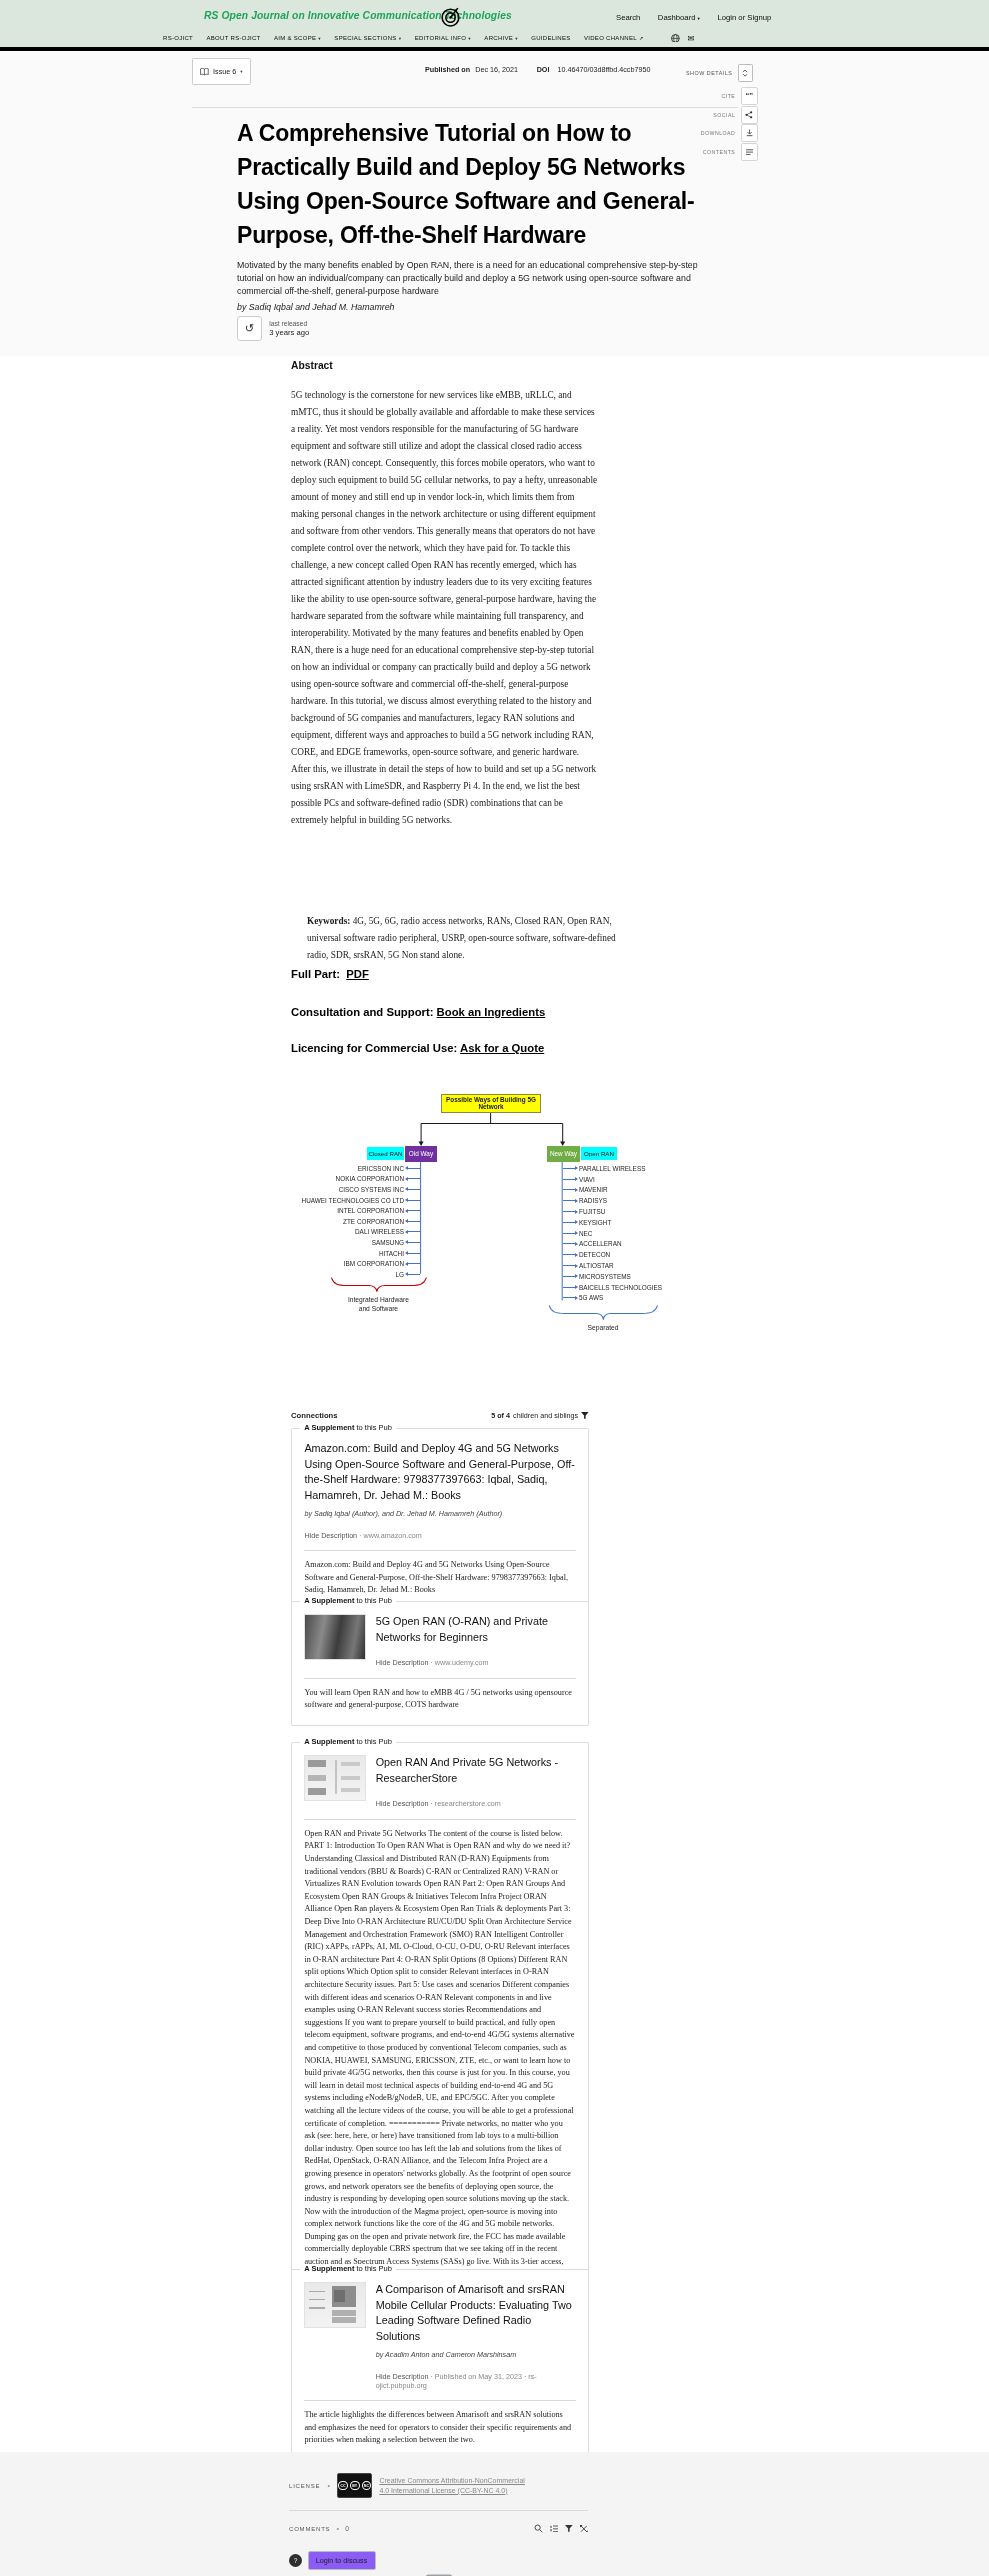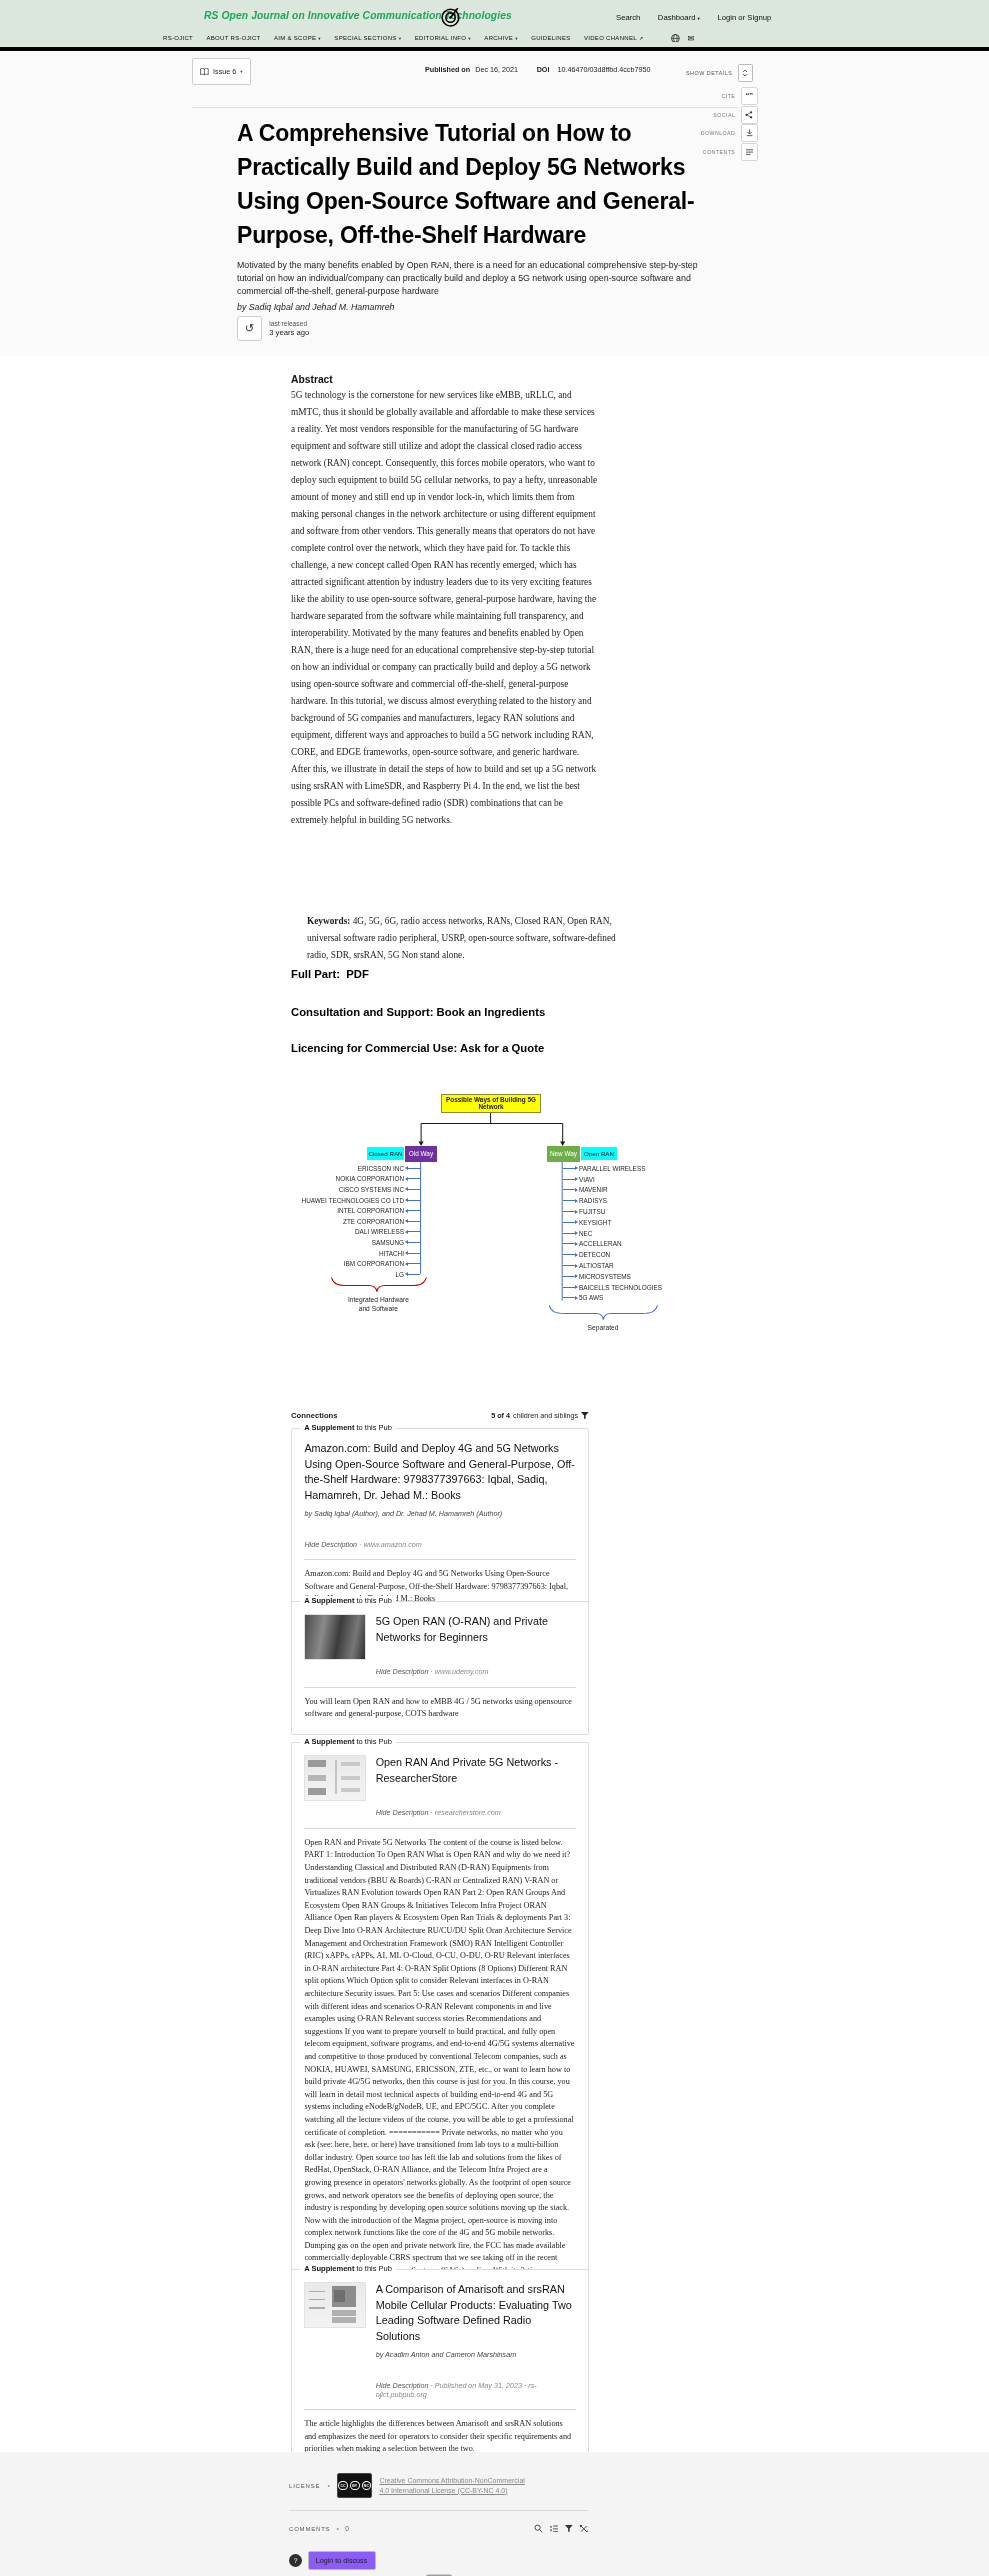--- a/index.html
+++ b/index.html
@@ -30,25 +30,25 @@
   .pub-subtitle{top:207px;left:237px;width:464px;font-size:8.8px;line-height:13px;color:#222;}
   .pub-byline{top:250px;left:237px;font-size:8.8px;font-style:italic;color:#222;}
   .released{top:264px;left:237px;display:flex;gap:7.2px;align-items:center;}
   .released-box{width:23px;height:23px;border:0.5px solid #ccc;border-radius:3.1px;background:#fff;display:flex;align-items:center;justify-content:center;font-size:11.3px;color:#333;}
   .released-l1{font-size:6.7px;color:#555;}
   .released-l2{font-size:7.7px;color:#222;margin-top:1px;}
   .rail-row{left:670px;width:88px;display:flex;justify-content:flex-end;align-items:center;gap:5.2px;}
   .rail-label{font-size:5.2px;letter-spacing:0.5px;color:#777;}
   .rail-box{width:15.5px;height:15.5px;border:0.5px solid #d5d5d5;border-radius:2.1px;background:#fff;display:flex;align-items:center;justify-content:center;color:#333;}
   
-  .h-abstract{top:374px;left:291px;font-size:10.3px;font-weight:bold;}
+  .h-abstract{top:360px;left:291px;font-size:10.3px;font-weight:bold;}
   .p-abstract{top:387px;left:291px;width:309px;font-family:"Liberation Serif",serif;font-size:9.3px;line-height:17px;color:#1c1c1c;}
   .p-keywords{top:897px;left:291px;width:309px;font-family:"Liberation Serif",serif;font-size:9.3px;line-height:17px;color:#1c1c1c;}
   .h2row{left:291px;font-size:11.3px;font-weight:bold;color:#000;}
-  .h2row a{}
+  .h2row a{text-decoration:underline;}
   
   .flowchart{top:1074px;left:324px;width:343px;height:260px;font-size:6.4px;}
   .fc-root{left:117px;top:19.6px;width:98px;height:17.5px;background:#ffff00;border:0.5px solid #8a8a3a;display:flex;align-items:center;justify-content:center;font-weight:600;font-size:6.4px;color:#1a1a1a;text-align:center;}
   .fc-box{height:15.5px;display:flex;align-items:center;justify-content:center;color:#fff;font-size:6.4px;}
   .fc-old{left:81px;top:72px;width:32px;background:#7030a0;}
   .fc-new{left:223px;top:72px;width:33px;background:#70ad47;}
   .fc-tag{height:13.4px;background:#00ffff;color:#0d0d0d;display:flex;align-items:center;justify-content:center;font-size:6.2px;}
   .fc-tag-closed{left:43px;top:73px;width:37px;}
   .fc-tag-open{left:257px;top:73px;width:36px;}
   .fc-col{display:flex;flex-direction:column;}
@@ -67,21 +67,21 @@
   .card{left:291px;width:298px;border:0.5px solid #dcdcdc;border-radius:2.1px;background:#fff;padding:12.4px 12.4px 13.4px;box-sizing:border-box;}
   .card-label{position:absolute;top:-5.7px;left:8.2px;background:#fff;padding:0 4.1px;font-size:7.5px;color:#111;}
   .card-label b{font-weight:bold;}
   .card-top{display:flex;gap:9.3px;}
   .thumb{flex:0 0 auto;width:60px;height:44px;border:0.5px solid #e2e2e2;}
   .thumb-photo{background:linear-gradient(100deg,#4a4a4a 0%,#8a8a8a 30%,#3c3c3c 55%,#777 80%,#2f2f2f 100%);}
   .thumb-diagram{background:linear-gradient(#e9e9e9,#f3f3f3);position:relative;overflow:hidden;}
   .thumb-diagram i{position:absolute;background:#9a9a9a;display:block;}
   .card-title{font-size:10.8px;line-height:15.5px;font-weight:500;color:#111;}
   .card-byline{margin-top:5.2px;font-size:7.2px;font-style:italic;color:#444;}
-  .card-meta{margin-top:22px;font-size:7.2px;color:#888;font-style:italic;}
+  .card-meta{margin-top:13px;font-size:7.2px;color:#888;}
   .card-meta .act{color:#555;}
   .card-divider{height:1px;background:#d8d8d8;margin:10.3px 0 8.2px;}
   .card-desc{font-family:"Liberation Serif",serif;font-size:8.2px;line-height:12.6px;color:#1c1c1c;}
   
   .bottomgray{top:2452px;left:0;width:989px;height:204px;background:#f4f4f4;}
   .lic-row{top:2473px;left:289px;width:299px;display:flex;align-items:center;gap:7.2px;}
   .sec-label{font-size:6px;letter-spacing:0.8px;color:#555;}
   .dot-sep{color:#999;font-size:7.2px;}
   .cc-badge{width:33px;height:23px;background:#111;border:1px solid #444;border-radius:2.1px;display:flex;align-items:center;justify-content:center;gap:2.1px;}
   .cc-badge span{width:7.7px;height:7.7px;border:0.8px solid #fff;border-radius:50%;color:#fff;font-size:3.6px;display:flex;align-items:center;justify-content:center;font-weight:bold;}

